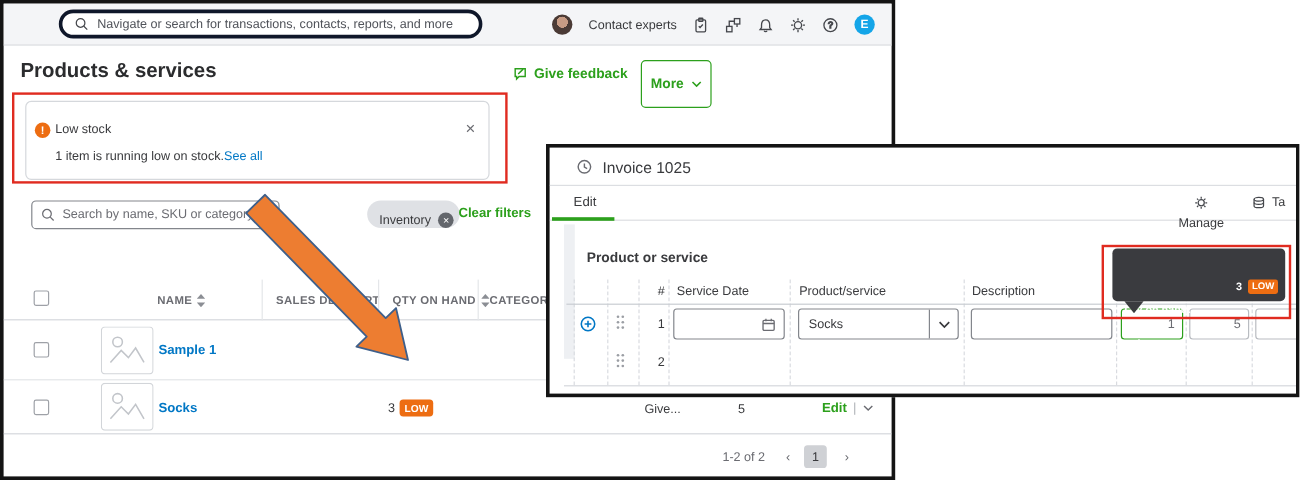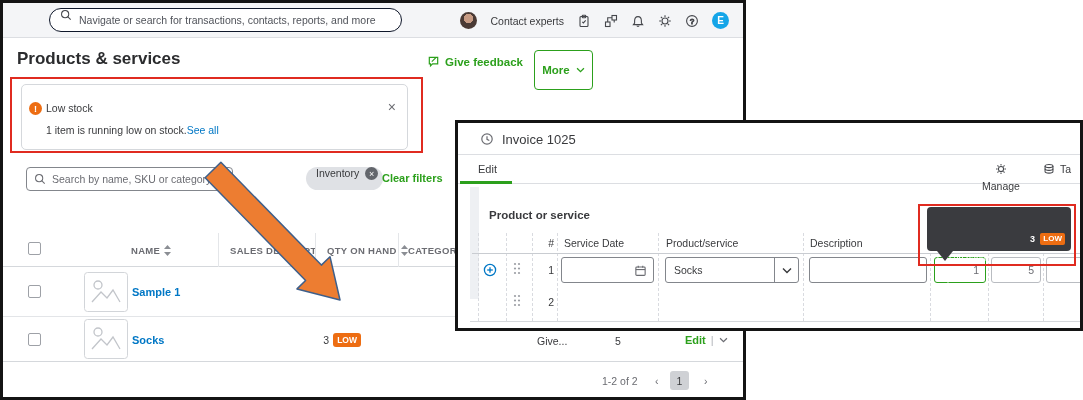--- a/index.html
+++ b/index.html
@@ -13,21 +13,21 @@
 
   
   .win-main { left:0; top:0; width:746px; height:400px; border:3px solid #141414;
               background:#fff; z-index:1; overflow:hidden; }
   .win-inv  { left:455px; top:120px; width:628px; height:211px; border:3px solid #141414;
               background:#fff; z-index:20; overflow:hidden; }
 
   
   .topbar { left:0; top:0; right:0; height:35px; background:#f4f5f7; border-bottom:1px solid #dcdee2; }
   .searchpill { left:46px; top:5px; width:353px; height:24px; background:#fff;
-                border:1px solid #0f172a; border-radius:13px; display:flex; 
+                border:3px solid #0f172a; border-radius:13px; display:flex; align-items:center;
                 gap:7px; padding:0 10px; }
   .searchpill input { border:0; outline:0; background:transparent; flex:1;
                       font:10.5px "Liberation Sans","DejaVu Sans",sans-serif; color:#393a3d; }
   .searchpill input::placeholder { color:#50535a; opacity:1; }
   .topright { right:14px; top:0; height:35px; display:flex; align-items:center; gap:13px; }
   .expert-avatar { width:17px; height:17px; border-radius:50%;
                    background:radial-gradient(circle at 50% 38%, #c79b84 0 34%, #4a3a35 35% 100%); }
   .contact-label { font-size:10.5px; color:#393a3d; }
   .tbicon { width:14px; height:14px; }
   .tbicon * { stroke:#45474c; stroke-width:1.1; fill:none; }
@@ -57,21 +57,21 @@
 
   
   .fsearch { left:23px; top:164px; width:207px; height:24px; border:1px solid #83868c; border-radius:4px;
              display:flex; align-items:center; gap:6px; padding:0 7px; background:#fff; }
   .fsearch input { border:0; outline:0; flex:1; font:10.5px "Liberation Sans","DejaVu Sans",sans-serif; }
   .fsearch input::placeholder { color:#6b6c72; opacity:1; }
   .btn-filter { left:239px; top:161px; width:62px; height:29px; border:1px solid #83868c; border-radius:7px;
                 background:#fff; font-size:11px; color:#393a3d;
                 display:flex; align-items:center; justify-content:center; gap:7px; }
   .chip { left:303px; top:164px; height:23px; border-radius:12px; background:#dfe1e5;
-          display:flex; align-items:flex-start; gap:6px; padding:0 5px 0 10px; font-size:10.5px; }
+          display:flex; align-items:flex-end; gap:6px; padding:0 5px 0 10px; font-size:10.5px; }
   .chip-x { width:13px; height:13px; border-radius:50%; background:#63666c; color:#fff; font-size:9px;
             display:flex; align-items:center; justify-content:center; }
   .clear-filters { left:379px; top:169px; font-size:11px; font-weight:bold; color:#2ca01c; }
 
   
   .thead { left:0; top:230px; right:0; height:34px; border-bottom:1px solid #d5d8dc; }
   .th { position:absolute; top:12px; font-size:9.5px; font-weight:bold; color:#6b6c72;
         letter-spacing:.3px; display:flex; align-items:flex-start; gap:4px; white-space:nowrap; }
   .th-clip { overflow:hidden; }
   .colsep { position:absolute; top:0; height:34px; width:0; border-left:1px solid #e4e6e9; }
@@ -108,21 +108,21 @@
   .sel-chev { width:24px; height:100%; border-left:1px solid #83868c;
               display:flex; align-items:center; justify-content:center; }
   .qty-input { border:1.5px solid #2ca01c !important; display:flex; align-items:center;
                justify-content:flex-end; padding-right:6px; font-size:10.5px; color:#6b6c72; }
   .lite { border-color:#b9bcc1 !important; display:flex; align-items:center;
           justify-content:flex-end; padding-right:6px; font-size:10.5px; color:#6b6c72; }
 
   
   .tooltip { left:469px; top:84px; width:144px; height:44px; background:#3a3b3f; border-radius:4px; z-index:5; }
   .tt-row { position:absolute; left:10px; right:6px; display:flex; align-items:center; }
-  .tt-label { flex:1; color:#fff; font-size:9px; font-weight:normal;margin-top:39px; }
+  .tt-label { flex:1; color:#fff; font-size:9px; font-weight:bold;margin-top:39px; }
   .tt-val { width:14px; text-align:right; color:#fff; font-size:9px; font-weight:bold; }
   .tt-badge-slot { width:30px; display:flex; justify-content:flex-end; }
   .tt-low { background:#ed6d12; color:#fff; font-size:8px; font-weight:bold; padding:1.5px 3px; border-radius:2px; }
   .tt-arrow { left:10px; top:44px; width:0; height:0; border-left:8px solid transparent;
               border-right:8px solid transparent; border-top:10px solid #3a3b3f; }
 
   
   .annot-box { border:2px solid #e02b20; background:transparent; }
   .annot1 { left:10px; top:77px; width:413px; height:76px; z-index:12; }
   .annot2 { left:918px; top:204px; width:158px; height:62px; z-index:30; }

